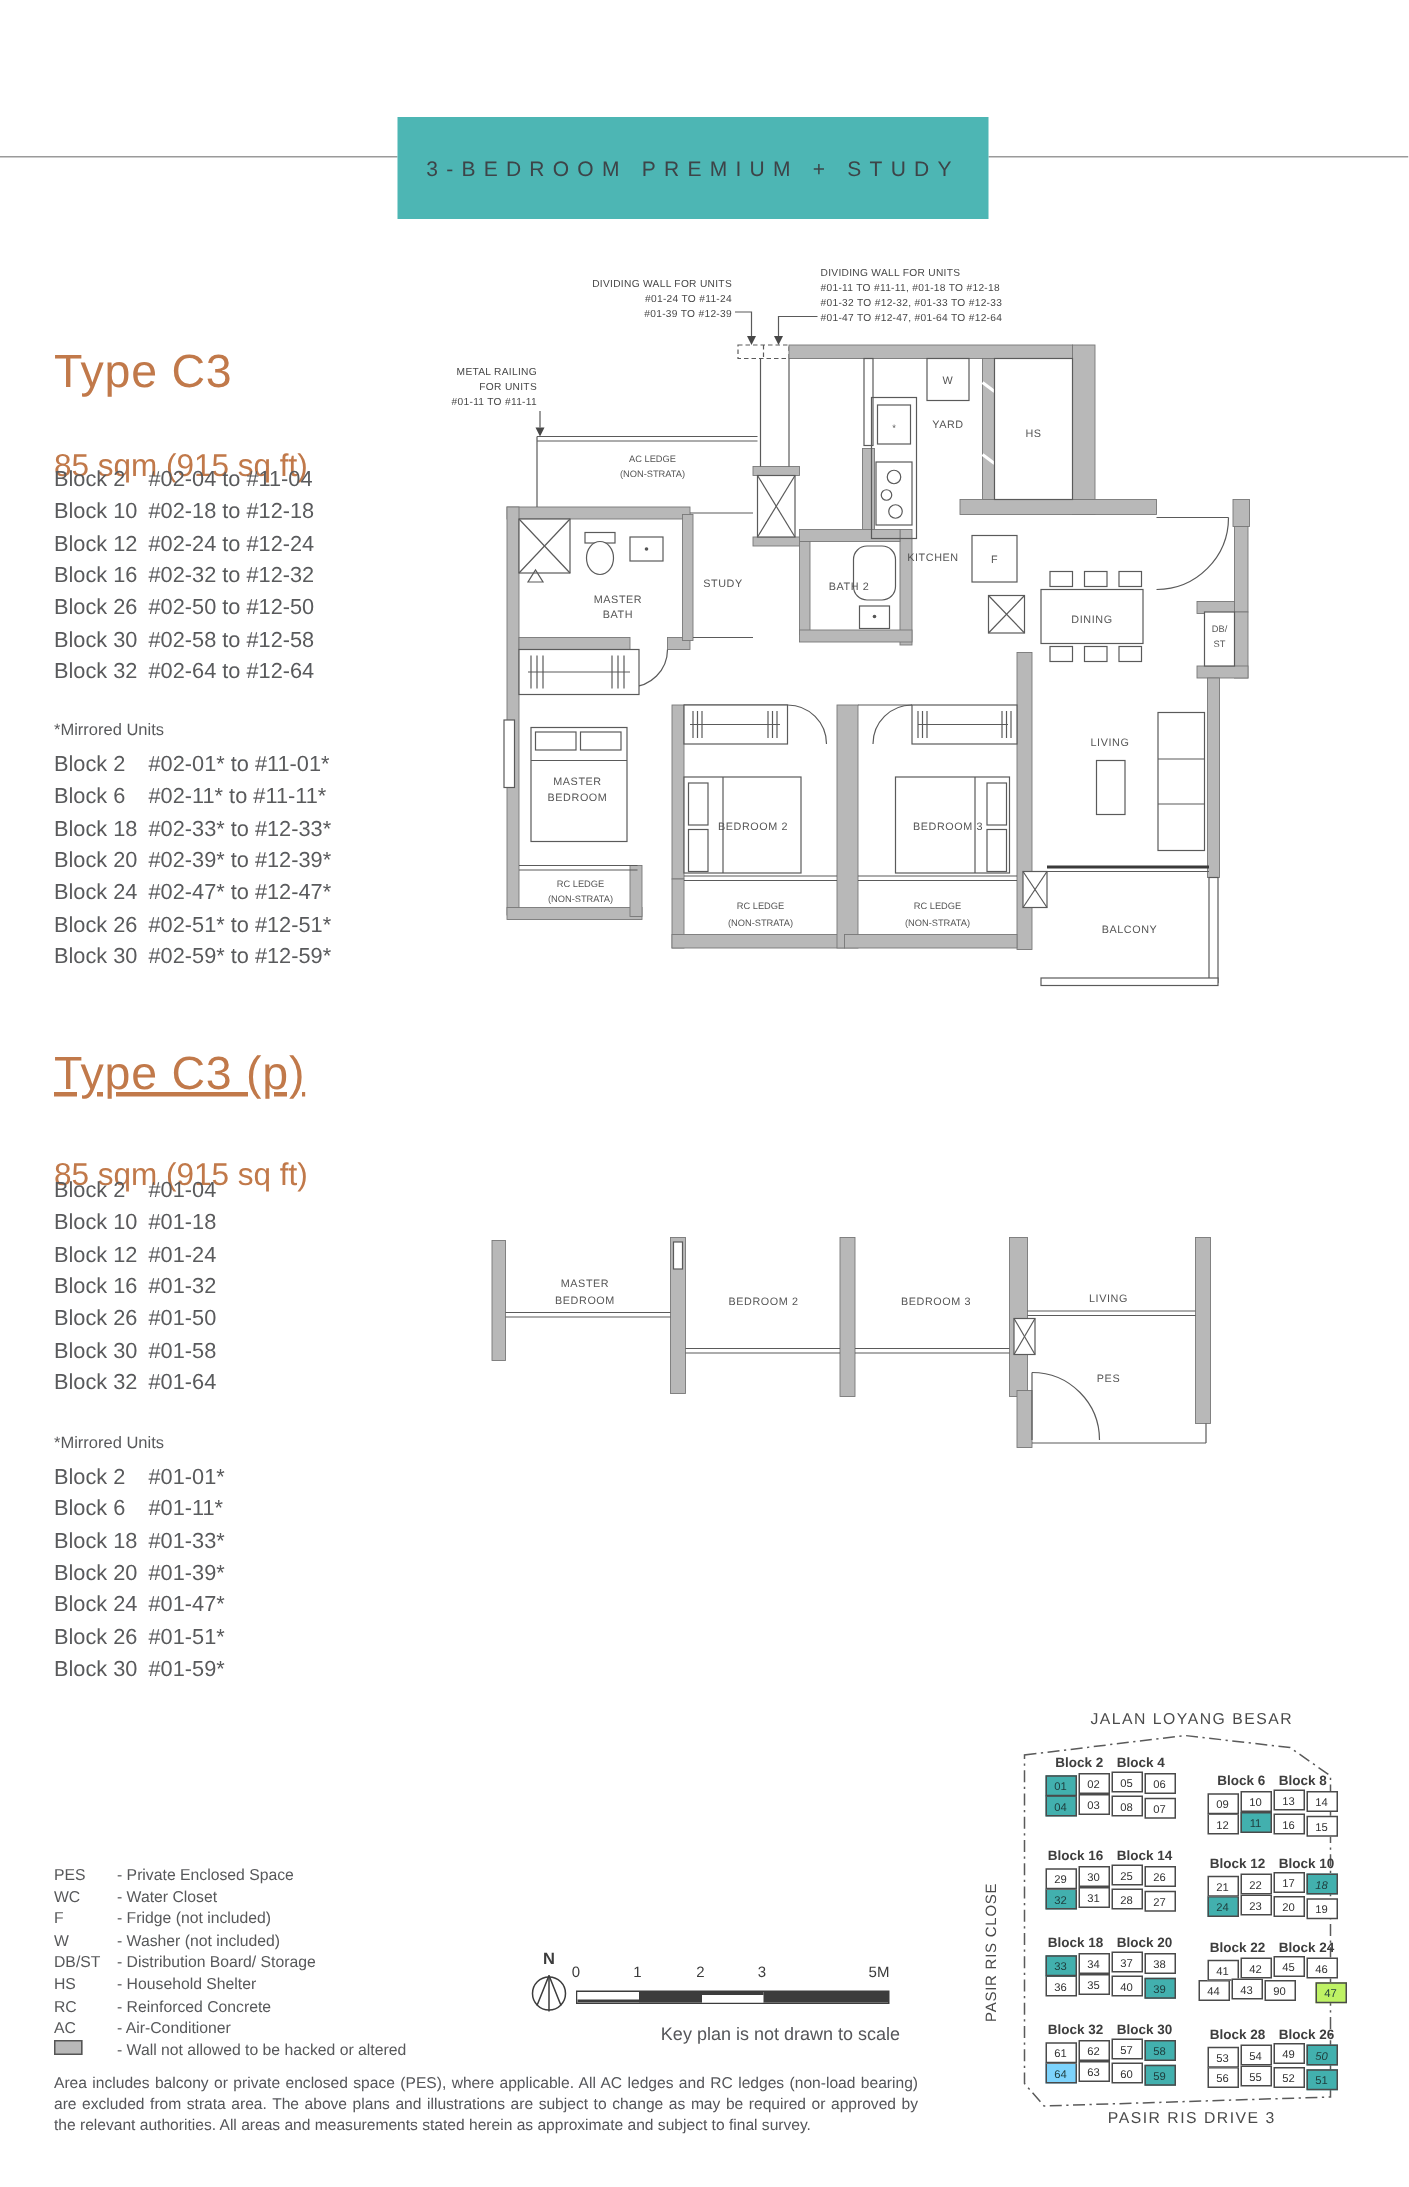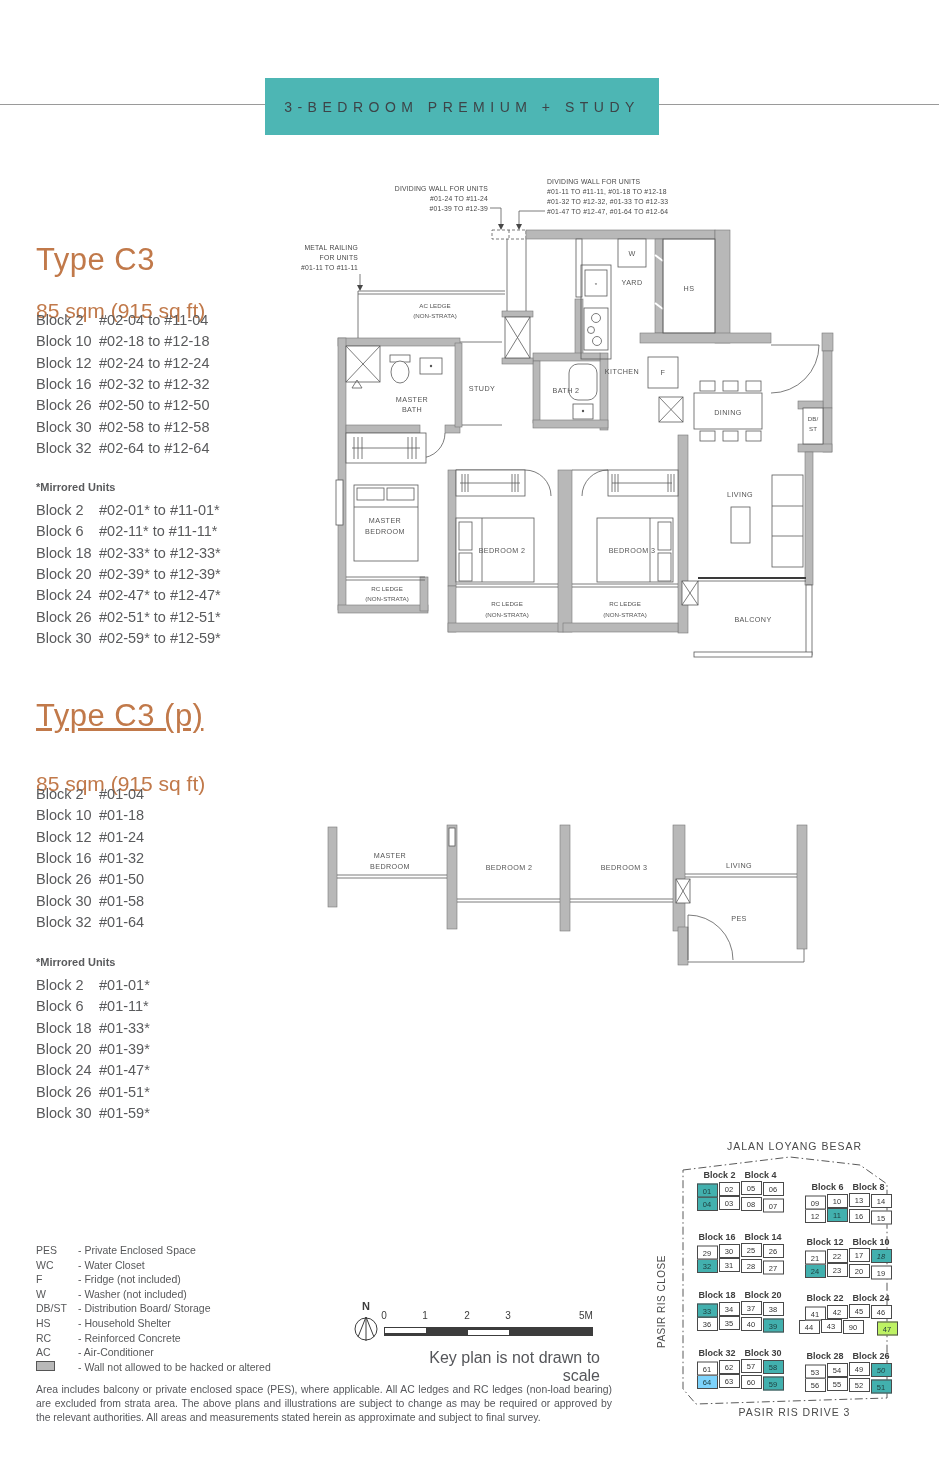--- a/index.html
+++ b/index.html
@@ -1,51 +1,51 @@
 <!DOCTYPE html>
 <html><head>
 <meta charset="utf-8">
 <style>
   html,body{margin:0;padding:0;}
   body{width:939px;height:1458px;position:relative;background:#ffffff;
        font-family:"Liberation Sans",sans-serif;color:#58595b;overflow:hidden;}
   .abs{position:absolute;}
   
   .rule{position:absolute;top:104px;border-top:1px solid #9a9a9a;height:0;}
-  .banner{position:absolute;left:265px;top:78px;width:394px;height:57px;background:#4db6b4;
+  .banner{position:absolute;left:265px;top:78px;width:394px;height:68px;background:#4db6b4;
           display:flex;align-items:center;justify-content:center;font-size:14px;
           letter-spacing:5.5px;color:#3d4448;white-space:nowrap;}
   
   .type-title{position:absolute;left:36px;font-size:31px;color:#c1794a;letter-spacing:0.5px;}
   .type-area{position:absolute;left:36px;font-size:21px;color:#c1794a;margin-top:35px;}
   
   .unit-list{position:absolute;left:36px;font-size:14.5px;color:#595a5c;}
   .unit-list .row{height:21.45px;display:flex;align-items:center;}
   .unit-list .blk{width:63px;flex:none;}
-  .mirrored{position:absolute;left:36px;font-size:11px;color:#595a5c;font-weight:bold;}
+  .mirrored{position:absolute;left:36px;font-size:11px;color:#595a5c;}
   
   .legend{position:absolute;left:36px;top:1243px;font-size:10.5px;color:#57585a;}
   .legend .lrow{height:14.55px;display:flex;align-items:center;}
   .legend .term{width:42px;flex:none;}
   .legend .sw{width:17px;height:8px;background:#b8b8b8;border:1px solid #555;display:inline-block;}
   
   .footer{position:absolute;left:36px;top:1383px;width:576px;font-size:10.4px;
           line-height:14px;color:#55565a;text-align:justify;}
   
   .north-n{position:absolute;left:356px;top:1300px;width:20px;text-align:center;
            font-size:11px;color:#3c3c3c;font-weight:bold;}
   .compass{position:absolute;left:352px;top:1314px;}
   .scalebar{position:absolute;left:384px;top:1327px;width:207px;height:7px;
             border:1px solid #3c3c3c;display:flex;}
   .scalebar .seg{height:100%;}
   .ticks{position:absolute;left:384px;top:1310px;width:207px;height:12px;
          font-size:10px;color:#3c3c3c;}
   .ticks span{position:absolute;transform:translateX(-50%);}
   .kp-note{position:absolute;left:428px;top:1349px;width:172px;text-align:right;
-           font-size:16px;color:#55565a;}
+           font-size:12px;color:#55565a;}
   
   .keyplan{position:absolute;left:650px;top:1140px;width:289px;height:300px;}
   .street-top{position:absolute;left:0;top:0;width:100%;text-align:center;
               font-size:10.5px;letter-spacing:1px;color:#4a4a4a;}
   .street-bottom{position:absolute;left:0;top:266px;width:100%;text-align:center;
                  font-size:10.5px;letter-spacing:1px;color:#4a4a4a;}
   .street-left{position:absolute;left:6px;top:208px;transform:rotate(-90deg);
                transform-origin:0 0;font-size:10px;letter-spacing:0.5px;color:#4a4a4a;
                white-space:nowrap;}
   .cluster{position:absolute;width:100px;}
@@ -66,21 +66,21 @@
 </style>
 </head>
 <body>
 
 <div class="rule" style="left:0;width:265px;"></div>
 <div class="rule" style="left:659px;width:280px;"></div>
 <div class="banner" style="background: rgb(77, 182, 180);">
   <span>3-BEDROOM PREMIUM + STUDY</span>
 </div>
 
-<div class="type-title" style="top: 242px; color: rgb(193, 121, 74);">Type C3</div>
+<div class="type-title" style="top: 230px; color: rgb(193, 121, 74);">Type C3</div>
 <div class="type-area" style="top: 264px; color: rgb(193, 121, 74);">85 sqm (915 sq ft)</div>
 <div class="unit-list" style="top:309px;">
     <div class="row">
       <span class="blk">Block 2</span>
       <span class="rng">#02-04 to #11-04</span>
     </div>
     <div class="row">
       <span class="blk">Block 10</span>
       <span class="rng">#02-18 to #12-18</span>
     </div>

